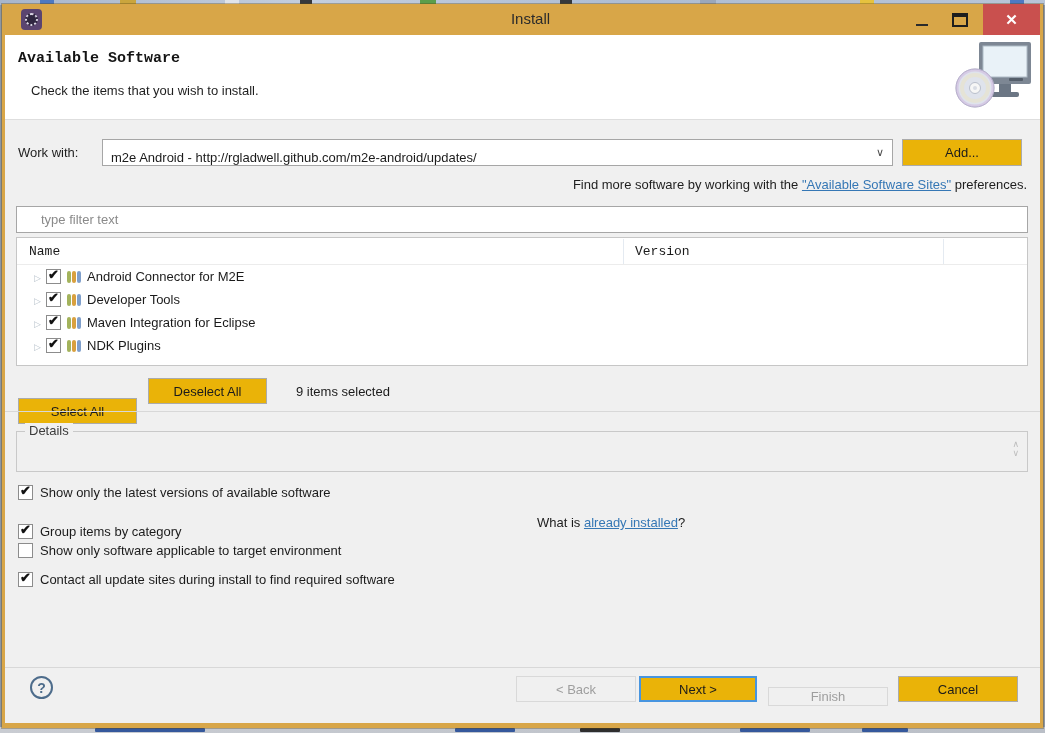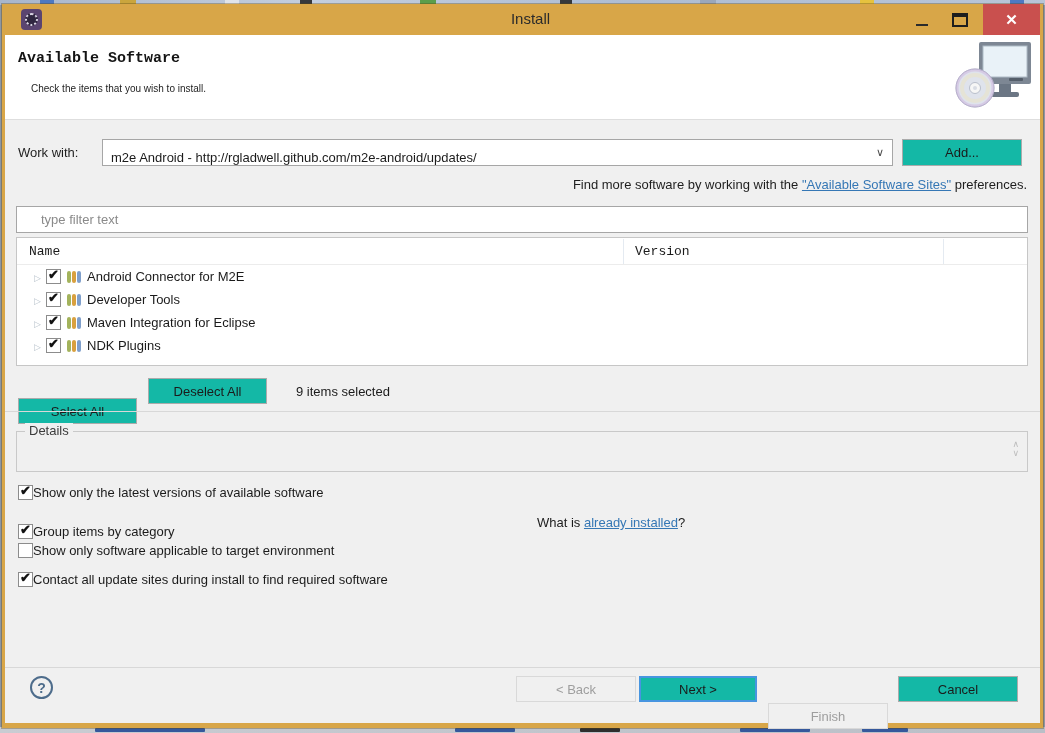--- a/index.html
+++ b/index.html
@@ -26,29 +26,29 @@
   .max-btn { left:933px; width:34px; }
   .max-glyph { width:16px; height:14px; border:2px solid #1d1d1d; border-top-width:4px; background:transparent; }
   .close-btn { left:973px; width:57px; background:#C9504E; }
   .close-glyph { color:#fff; font-size:15px; font-weight:bold; }
 
   .content { position:absolute; left:3px; top:31px; width:1035px; height:688px; background:#F0F0F0; }
 
   
   .header-band { position:absolute; left:0; top:0; width:1035px; height:85px; background:#fff; border-bottom:1px solid #dedede; }
   .hdr-title { position:absolute; left:13px; top:15px; font-size:15px; font-weight:bold; color:#141414;font-family:Liberation Mono, monospace; }
-  .hdr-sub { position:absolute; left:26px; top:48px; font-size:10px; color:#1e1e1e;text-align:right; }
+  .hdr-sub { position:absolute; left:26px; top:48px; font-size:13px; color:#1e1e1e;text-align:right; }
   .install-icon { position:absolute; left:948px; top:5px; }
 
   
   .label13 { font-size:13px; color:#1e1e1e; position:absolute; }
   .combo { position:absolute; left:97px; top:104px; width:791px; height:27px; background:#fff; border:1px solid #a6a6a6; display:flex; align-items:flex-end; padding:0 24px 0 8px; }
   .combo-value { font-size:13px; color:#1b1b1b; white-space:nowrap; overflow:hidden; }
   .combo-chevron { position:absolute; right:8px; top:6px; font-size:11px; color:#4a4a4a; }
-  .btn { display:flex; align-items:center; justify-content:center; font-size:13px; background:#14b8a6; border:1px solid #ababab; color:#1b1b1b; cursor:default; }
+  .btn { display:flex; align-items:center; justify-content:center; font-size:13px; background:#eab308; border:1px solid #ababab; color:#1b1b1b; cursor:default; }
   .btn.disabled { border-color:#d9d9d9; color:#9e9e9e; background:#f0f0f0; }
   .btn.default { border:2px solid #4795e0; }
   .add-btn { position:absolute; left:897px; top:104px; width:120px; height:27px; }
   .hint-line { position:absolute; right:13px; top:142px; font-size:13px; color:#1e1e1e; white-space:nowrap; }
   .link { color:#3577b5; text-decoration:underline; cursor:pointer; }
 
   
   .filter-input { position:absolute; left:11px; top:171px; width:1012px; height:27px; border:1px solid #a6a6a6; background:#fff; font-size:13px; color:#1b1b1b; padding:0 24px; font-family:"Liberation Sans",sans-serif; outline:none; }
   .filter-input::placeholder { color:#8a8a8a; opacity:1; }
   .table { position:absolute; left:11px; top:202px; width:1012px; height:129px; background:#fff; border:1px solid #c6c6c6; }
@@ -74,29 +74,29 @@
   .sel-status { position:absolute; left:291px; top:349px; font-size:13px; color:#1b1b1b; }
 
   .hrline { position:absolute; left:0; width:1035px; height:1px; background:#d8d8d8; }
 
   
   .details-box { position:absolute; left:11px; top:396px; width:1012px; height:41px; border:1px solid #c9c9c9; }
   .details-label { position:absolute; left:20px; top:388px; font-size:13px; color:#3c3c3c; background:#f0f0f0; padding:0 4px; }
   .det-arrows { position:absolute; right:8px; top:8px; display:flex; flex-direction:column; line-height:9px; font-size:9px; color:#bdbdbd; text-align:center; }
 
   
-  .opt-row { position:absolute; display:flex; align-items:center; }
+  .opt-row { position:absolute; display:flex; align-items:center; gap:7px; }
   .opt-label { font-size:13px; color:#1b1b1b; }
   .whatis { position:absolute; left:532px; top:480px; font-size:13px; color:#1b1b1b; }
 
   
   .help-btn { position:absolute; left:25px; top:641px; width:23px; height:23px; border:2px solid #4d6c8b; border-radius:50%; display:flex; align-items:center; justify-content:center; font-size:14px; font-weight:bold; color:#4d6c8b; cursor:pointer; }
   .back-btn { position:absolute; left:511px; top:641px; width:120px; height:26px; }
   .next-btn { position:absolute; left:634px; top:641px; width:118px; height:26px; }
-  .finish-btn { position:absolute; left:763px; top:668px; width:120px; height:26px; }
+  .finish-btn { position:absolute; left:763px; top:652px; width:120px; height:19px; }
   .cancel-btn { position:absolute; left:893px; top:641px; width:120px; height:26px; }
 </style>
 </head>
 <body>
 
 <div class="page">
 
   <div class="desktop-strip top">
     <i class="frag" style="left:40px;width:14px;background:#4d79c2;"></i>
     <i class="frag" style="left:120px;width:16px;background:#caa53d;"></i>

